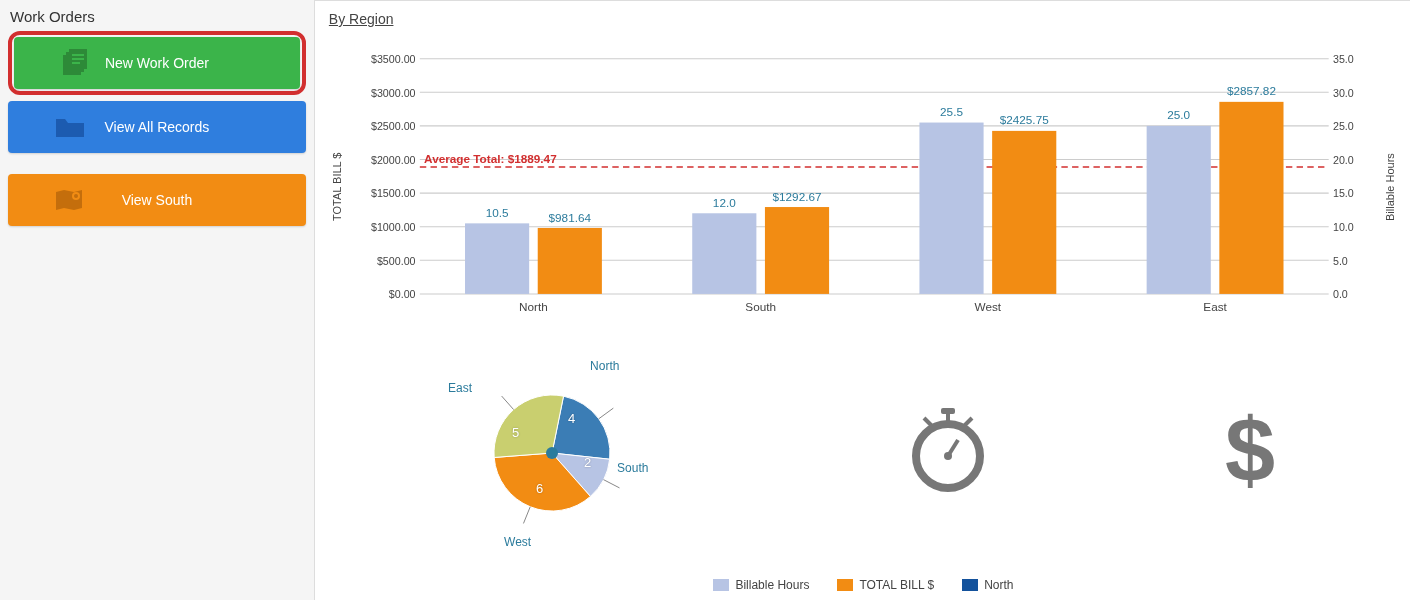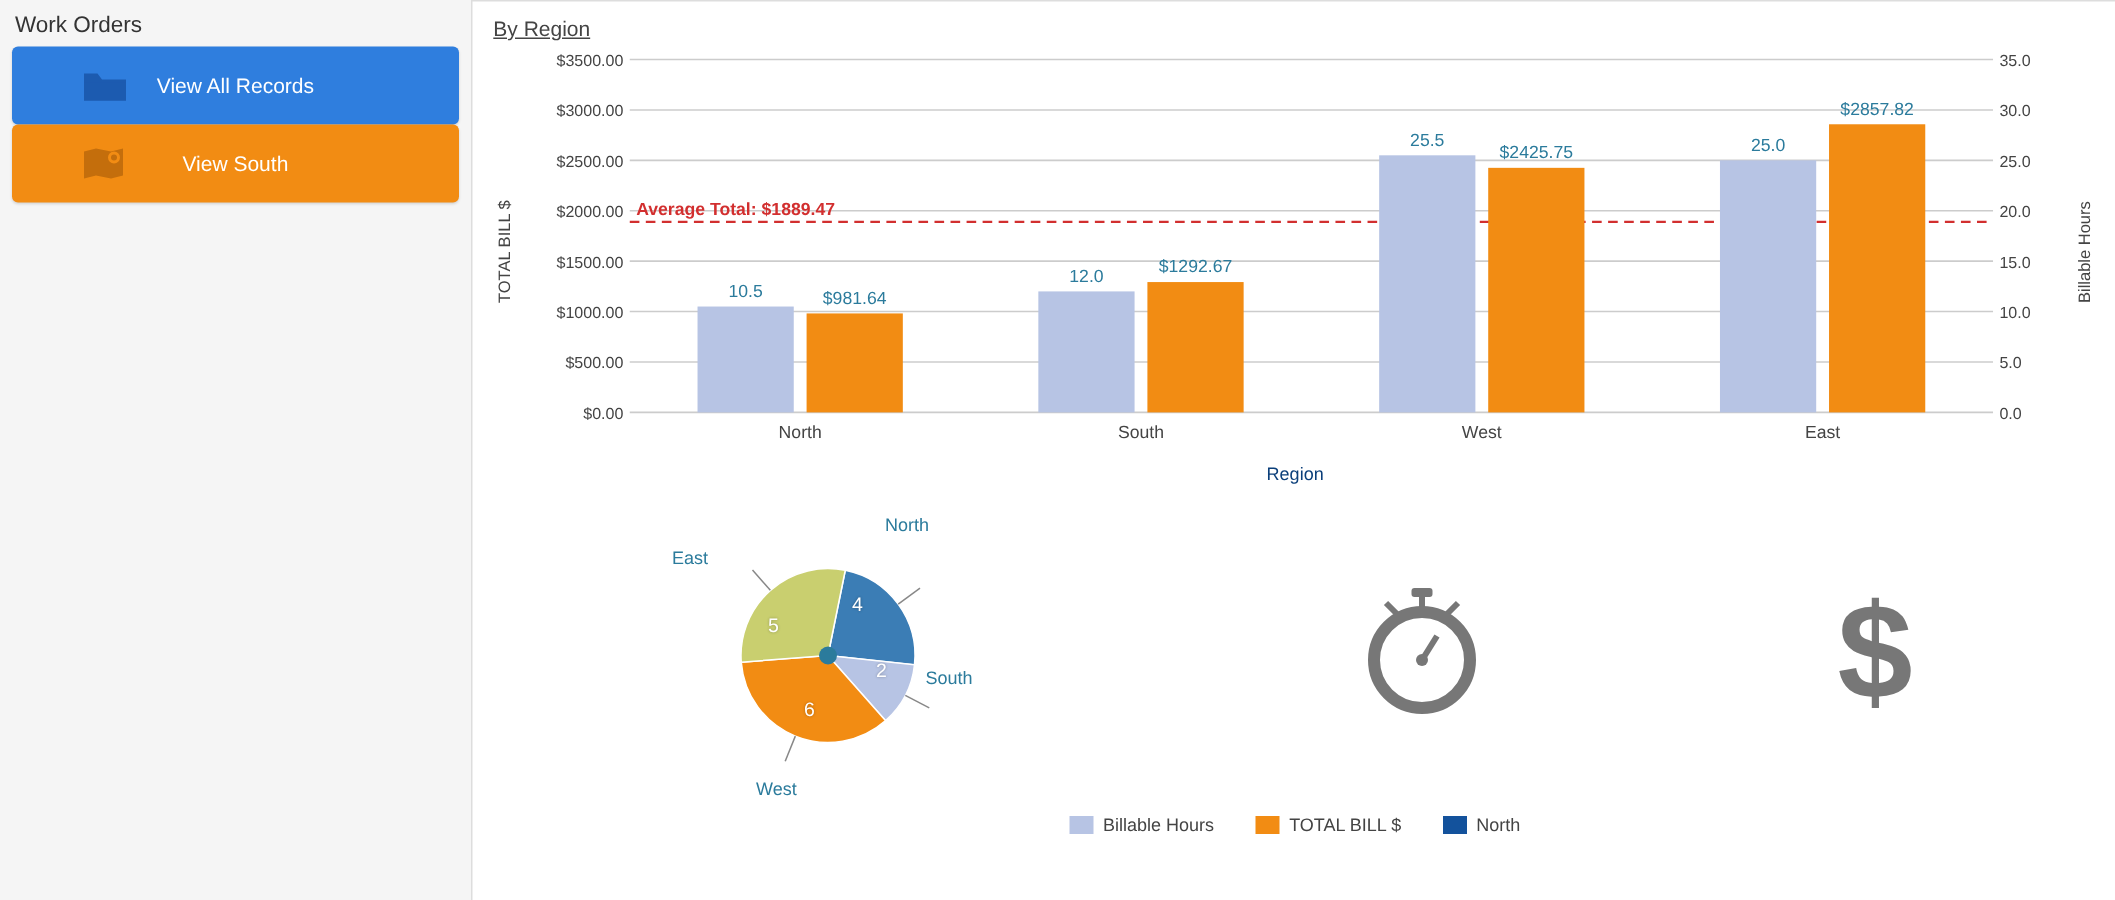--- a/index.html
+++ b/index.html
@@ -1,27 +1,27 @@
 <!DOCTYPE html>
 <html><head>
 <meta charset="utf-8">
 <style>
   * { box-sizing: border-box; margin: 0; padding: 0; }
   body { font-family: -apple-system, "Helvetica Neue", Arial, sans-serif; background: #f5f5f5; width: 1410px; height: 600px; overflow: hidden; }
   .container { display: flex; height: 100%; }
   .sidebar { width: 360px; padding: 4px 8px; }
   .sidebar-title { font-size: 15px; font-weight: 400; color: #333; padding: 4px 0 6px 2px; }
-  .btn { width: 100%; height: 52px; border-radius: 4px; display: flex; align-items: center; justify-content: center; color: #fff; font-size: 14px; margin-bottom: 0; cursor: pointer; position: relative; box-shadow: 0 1px 2px rgba(0,0,0,0.15); }
+  .btn { width: 100%; height: 52px; border-radius: 4px; display: flex; align-items: center; justify-content: center; color: #fff; font-size: 14px; margin-bottom: 21px; cursor: pointer; position: relative; box-shadow: 0 1px 2px rgba(0,0,0,0.15); }
   .btn .icon-wrap { position: absolute; left: 38px; width: 48px; display: flex; justify-content: center; }
   .btn-green { background: #3bb44a; }
   .btn-blue { background: #2f7ede; }
   .btn-orange { background: #f28c13; }
   .highlight { border: 4px solid #d22f2f; border-radius: 12px; padding: 2px; margin-bottom: 6px; }
   .highlight .btn { margin-bottom: 0; }
-  .main { flex: 1; background: #fff; border-top: 1px solid #ddd; border-left: 1px solid #ddd; padding: 10px 12px 8px 14px; display: flex; flex-direction: column; }
+  .main { flex: 1; background: #fff; border-top: 1px solid #ddd; border-left: 1px solid #ddd; padding: 10px 12px 8px 14px; display: flex; flex-direction: column; justify-content: space-between; }
   .by-region-title { font-size: 14px; text-decoration: underline; color: #444; margin-bottom: 2px; }
   .chart-row { display: flex; height: 278px; }
   .y-left-label { writing-mode: vertical-rl; transform: rotate(180deg); font-size: 11px; color: #444; text-align: center; padding: 0 2px; }
   .y-right-label { writing-mode: vertical-rl; transform: rotate(180deg); font-size: 11px; color: #444; text-align: center; padding: 0 2px; }
   .chart-svg { flex: 1; }
   .x-label { text-align: center; font-size: 12px; color: #0b3f7a; padding: 2px 0 6px 0; }
   .bottom-row { display: flex; align-items: center; justify-content: space-around; height: 200px; margin-top: 8px; position: relative; }
   .pie-wrap { width: 240px; height: 200px; position: relative; }
   .metric { color: #2b7b9c; font-size: 42px; font-weight: 600; }
   .dollar-icon { color: #777; }
@@ -34,20 +34,35 @@
   .sw-db { background: #13529c; }
   .pie-lbl { position:absolute; font-size:12px; color:#2b7b9c; }
   .pie-num { position:absolute; font-size:13px; color:#fff; text-shadow:0 0 2px rgba(0,0,0,0.3); }
 </style>
 </head>
 <body>
 
 <div class="container">
   <div class="sidebar">
     <div class="sidebar-title">Work Orders</div>
+    <div class="highlight">
+      <div class="btn btn-green">
+        <span class="icon-wrap">
+          <svg width="30" height="28" viewBox="0 0 30 28">
+              <rect x="2" y="6" width="18" height="20" fill="#2d8a38"></rect>
+              <rect x="5" y="3" width="18" height="20" fill="#2d8a38"></rect>
+              <rect x="8" y="0" width="18" height="20" fill="#2d8a38"></rect>
+              <rect x="11" y="5" width="12" height="2" fill="#3bb44a"></rect>
+              <rect x="11" y="9" width="12" height="2" fill="#3bb44a"></rect>
+              <rect x="11" y="13" width="8" height="2" fill="#3bb44a"></rect>
+            </svg>
+        </span>
+        <span>New Work Order</span>
+      </div>
+    </div>
     <div class="btn btn-blue">
       <span class="icon-wrap">
         <svg width="32" height="24" viewBox="0 0 32 24">
             <path d="M2 4 L11 4 L14 8 L30 8 L30 22 L2 22 Z" fill="#1c5bb0"></path>
             <rect x="2" y="10" width="28" height="12" fill="#1c5bb0"></rect>
           </svg>
       </span>
       <span>View All Records</span>
     </div>
     <div class="btn btn-orange">
@@ -109,21 +124,20 @@
           <text x="635.25" y="71.52428571428572" font-size="11" fill="#2b7b9c" text-anchor="middle">$2425.75</text>
           <text x="601.25" y="246" font-size="11" fill="#444" text-anchor="middle">West</text>
           <rect x="749.75" y="72.85714285714286" width="60" height="157.14285714285714" fill="#b7c4e4"></rect>
           <text x="779.75" y="66.85714285714286" font-size="11" fill="#2b7b9c" text-anchor="middle">25.0</text>
           <rect x="817.75" y="50.3656" width="60" height="179.6344" fill="#f28c13"></rect>
           <text x="847.75" y="44.3656" font-size="11" fill="#2b7b9c" text-anchor="middle">$2857.82</text>
           <text x="813.75" y="246" font-size="11" fill="#444" text-anchor="middle">East</text>
         </svg>
       <div class="y-right-label">Billable Hours</div>
     </div>
-    <div class="x-label">Region</div>
 
     <div class="bottom-row">
       <div class="pie-wrap">
         <svg id="pie-svg" width="240" height="200" viewBox="0 0 240 200">
             <path d="M110,100 L121.52282118611355,43.15613848520798 A58,58 0 0 1 167.66456743009212,106.22877701482076 Z" fill="#3b7db5" stroke="#fff" stroke-width="1"></path>
             <line x1="156.81092947864062" y1="65.75475388691541" x2="171.33845931683942" y2="55.12691888630295" stroke="#888" stroke-width="1"></line>
             <path d="M110,100 L167.66456743009212,106.22877701482076 A58,58 0 0 1 148.4183295983795,143.45148962774783 Z" fill="#b7c4e4" stroke="#fff" stroke-width="1"></path>
             <line x1="161.5205139620337" y1="126.63900600788043" x2="177.50963898473384" y2="134.906283734464" stroke="#888" stroke-width="1"></line>
             <path d="M110,100 L148.4183295983795,143.45148962774783 A58,58 0 0 1 52.172746638250736,104.47311621088232 Z" fill="#f28c13" stroke="#fff" stroke-width="1"></path>
             <line x1="88.2283445974077" y1="153.75867391436265" x2="81.47162395522388" y2="170.44240030157863" stroke="#888" stroke-width="1"></line>

